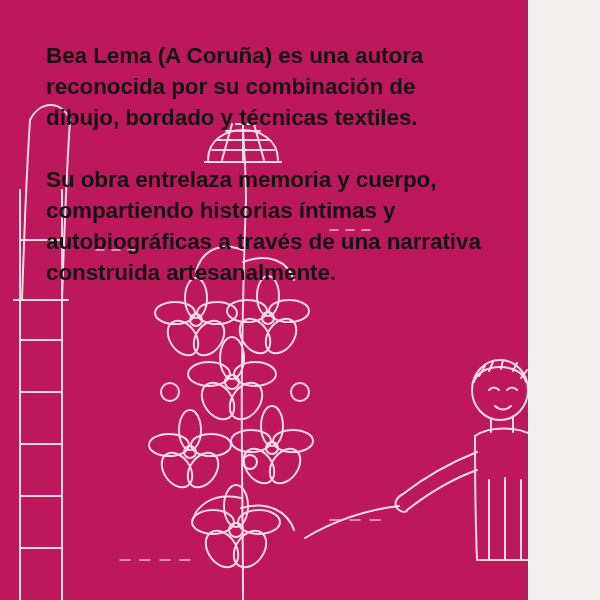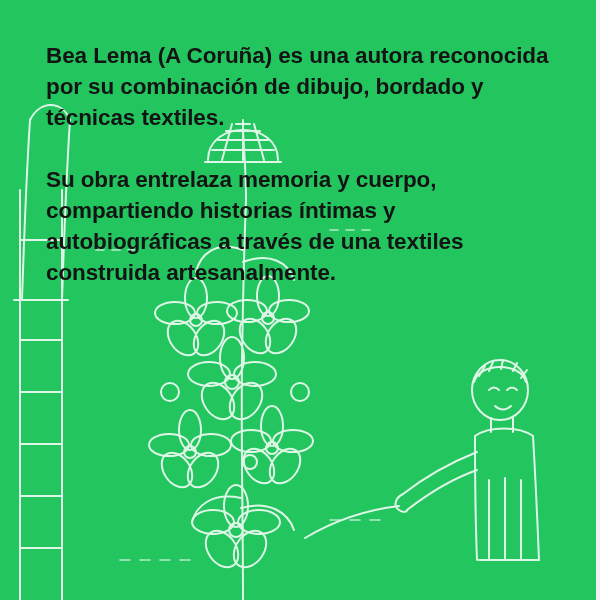--- a/index.html
+++ b/index.html
@@ -9,23 +9,23 @@
   body {
     width: 600px;
     height: 600px;
     background: #f2f0ee;
     font-family: "Liberation Sans", sans-serif;
     overflow: hidden;
   }
 
   .card {
     position: relative;
-    width: 596px;
+    width: 528px;
     height: 600px;
-    background: #22c55e;
+    background: #be185d;
     overflow: hidden;
   }
 
   
   .artwork {
     position: absolute;
     inset: 0;
     pointer-events: none;
   }
   .artwork svg {
@@ -174,16 +174,16 @@
           <path d="M330 520 l10 0 M350 520 l10 0 M370 520 l10 0"></path>
           <path d="M96 250 l8 0 M112 250 l8 0 M128 250 l8 0"></path>
           <path d="M330 230 l8 0 M346 230 l8 0 M362 230 l8 0"></path>
         </g>
       </g>
     </svg>
   </div>
 
   <div class="text-block">
     <p class="para">Bea Lema (A Coruña) es una autora reconocida por su combinación de dibujo, bordado y técnicas textiles.</p>
-    <p class="para">Su obra entrelaza memoria y cuerpo, compartiendo historias íntimas y autobiográficas a través de una textiles construida artesanalmente.</p>
+    <p class="para">Su obra entrelaza memoria y cuerpo, compartiendo historias íntimas y autobiográficas a través de una narrativa construida artesanalmente.</p>
   </div>
 
 </div>
 
 </body></html>

